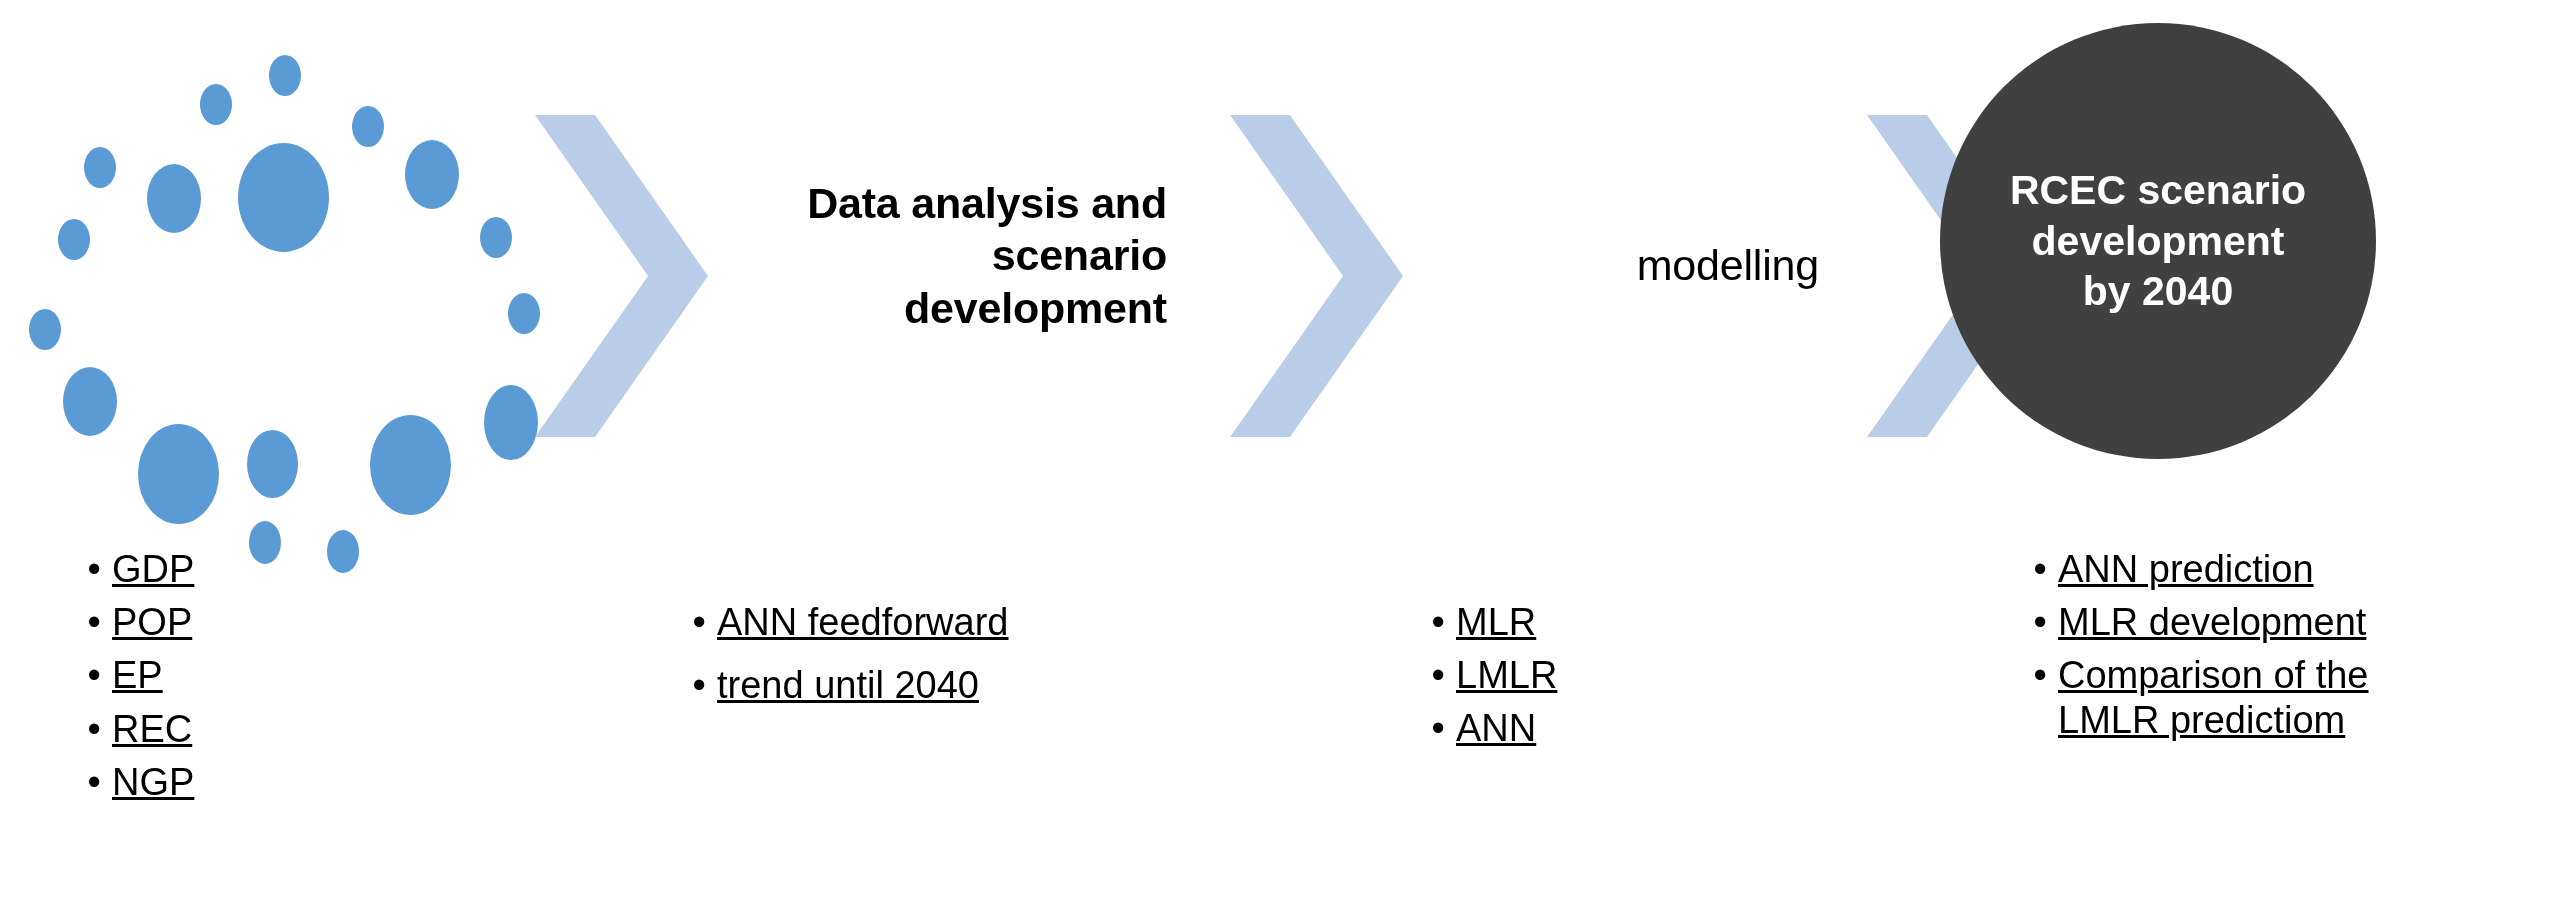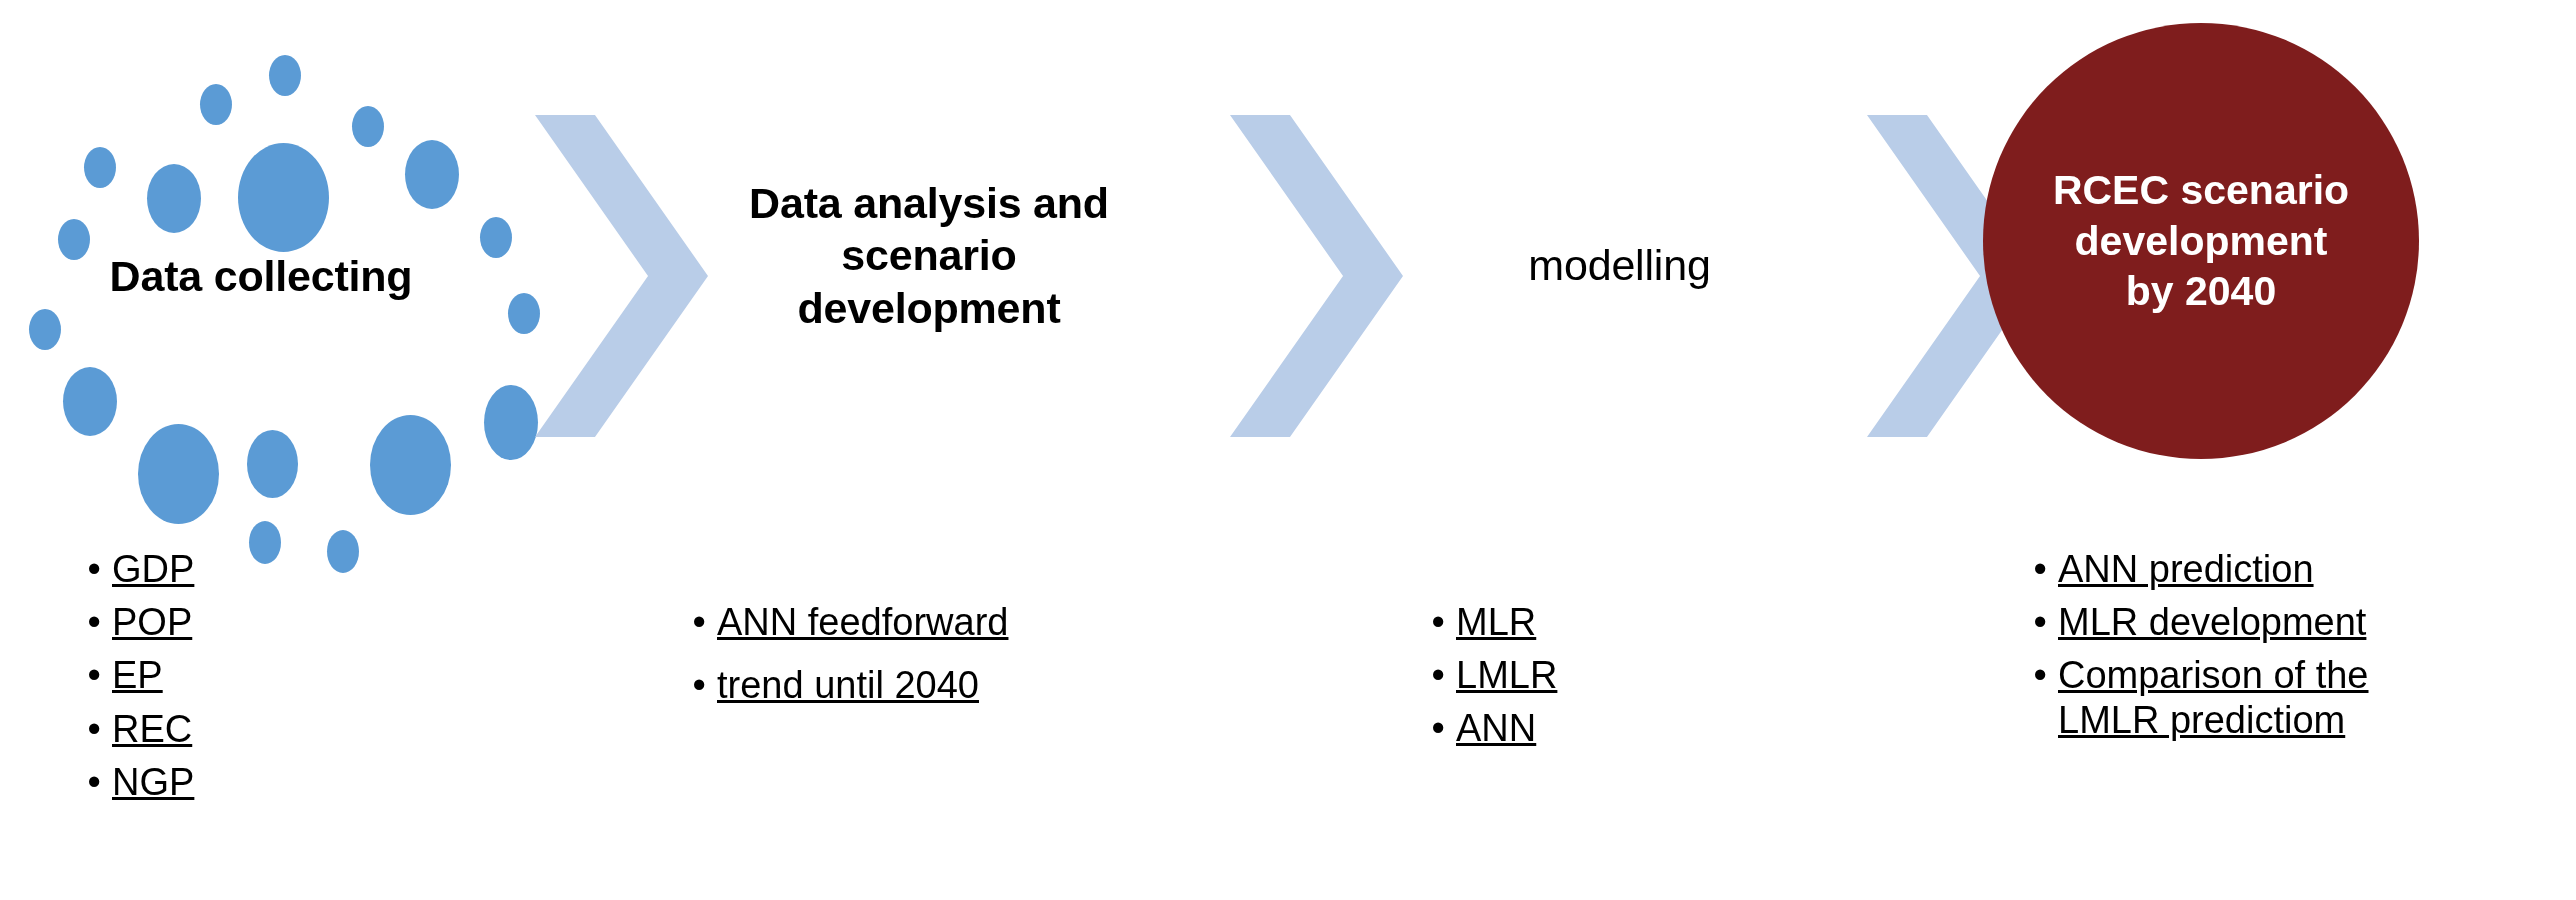--- a/index.html
+++ b/index.html
@@ -30,21 +30,21 @@
   }
   .dot {
     position: absolute;
     background: #5B9BD5;
     border-radius: 50%;
   }
 
   
   .stage-title {
     position: absolute;
-    text-align: center;
+    text-align: right;
     font-weight: bold;
     color: #000000;
     line-height: 1.22;
     letter-spacing: -0.2px;
   }
   #title-collecting {
     left: 23px;
     top: 250px;
     width: 476px;
     font-size: 43px;
@@ -71,26 +71,26 @@
     height: 322px;
   }
   .chevron svg { display: block; width: 100%; height: 100%; }
   #chevron-1 { left: 535px; top: 115px; }
   #chevron-2 { left: 1230px; top: 115px; }
   #chevron-3 { left: 1867px; top: 115px; }
 
   
   #result-circle {
     position: absolute;
-    left: 1983px;
+    left: 1940px;
     top: 23px;
     width: 436px;
     height: 436px;
     border-radius: 50%;
-    background: #7f1d1d;
+    background: #404040;
     display: flex;
     align-items: center;
     justify-content: center;
   }
   #result-circle-label {
     color: #ffffff;
     font-weight: bold;
     font-size: 41px;
     line-height: 1.24;
     text-align: center;
@@ -158,21 +158,20 @@
     <div class="dot" style="left:29px;  top:309px; width:32px; height:41px;"></div>
     <div class="dot" style="left:63px;  top:367px; width:54px; height:69px;"></div>
     <div class="dot" style="left:138px; top:424px; width:81px; height:100px;"></div>
     <div class="dot" style="left:247px; top:430px; width:51px; height:68px;"></div>
     <div class="dot" style="left:249px; top:521px; width:32px; height:43px;"></div>
     <div class="dot" style="left:327px; top:530px; width:32px; height:43px;"></div>
     <div class="dot" style="left:370px; top:415px; width:81px; height:100px;"></div>
     <div class="dot" style="left:484px; top:385px; width:54px; height:75px;"></div>
   </div>
 
-  <div class="stage-title" id="title-collecting">Data collecting</div>
 
   <ul class="bullet-list" id="list-collecting">
     <li>
       <span class="bullet-dot">•</span>
       <span class="bullet-text">GDP</span>
     </li>
     <li>
       <span class="bullet-dot">•</span>
       <span class="bullet-text">POP</span>
     </li>

